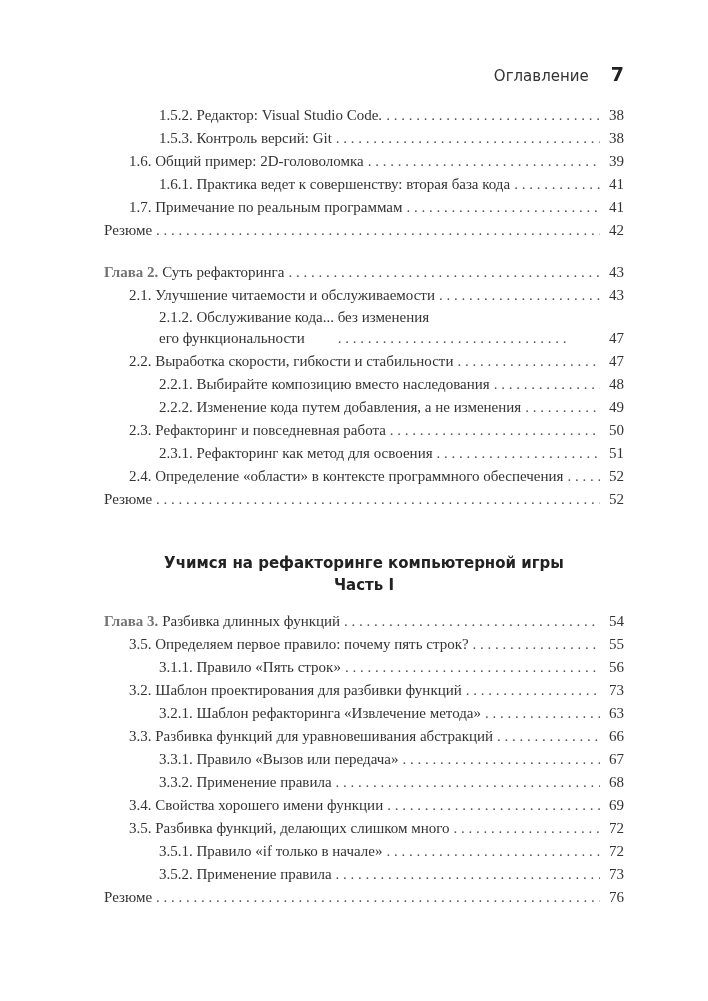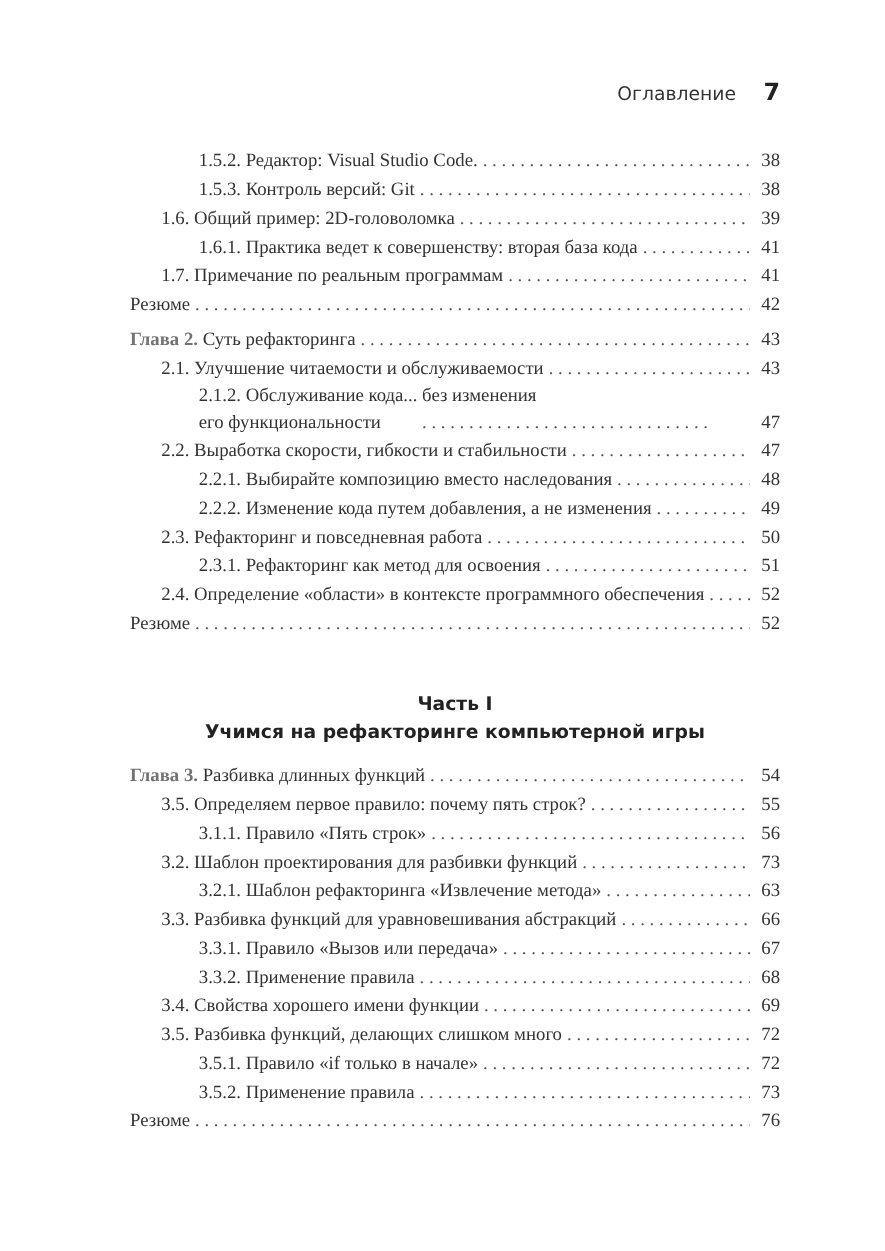--- a/index.html
+++ b/index.html
@@ -40,21 +40,21 @@
   .part div { line-height: 22px; }
 </style>
 </head>
 <body>
 
 <div class="running-head">
   <span class="rh-title">Оглавление</span>
   <span class="rh-page">7</span>
 </div>
 
-<div class="toc" style="top:118px">
+<div class="toc" style="top:104px">
   <div class="entry l3">
       <span class="t">1.5.2. Редактор: Visual Studio Code.</span>
       <span class="dots"></span>
       <span class="p">38</span>
     </div>
   <div class="entry l3">
       <span class="t">1.5.3. Контроль версий: Git</span>
       <span class="dots"></span>
       <span class="p">38</span>
     </div>
@@ -130,22 +130,22 @@
       <span class="p">52</span>
     </div>
   <div class="entry l1">
       <span class="t">Резюме</span>
       <span class="dots"></span>
       <span class="p">52</span>
     </div>
 </div>
 
 <div class="part" style="top:552px">
+  <div>Учимся на рефакторинге компьютерной игры</div>
   <div>Часть I</div>
-  <div>Учимся на рефакторинге компьютерной игры</div>
 </div>
 
 <div class="toc" style="top:610px">
   <div class="entry l1">
       <span class="t"><b>Глава 3.</b> <span>Разбивка длинных функций</span></span>
       <span class="dots"></span>
       <span class="p">54</span>
     </div>
   <div class="entry l2">
       <span class="t">3.5. Определяем первое правило: почему пять строк?</span>

